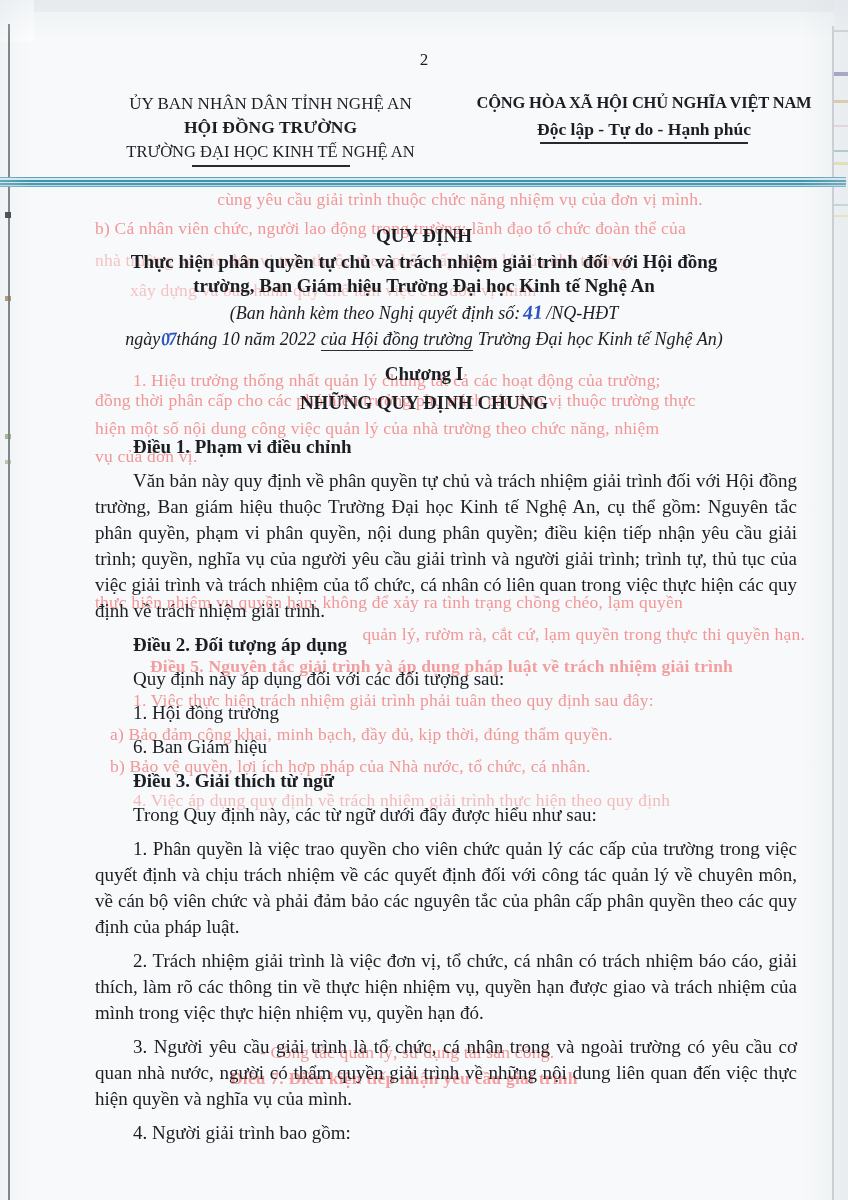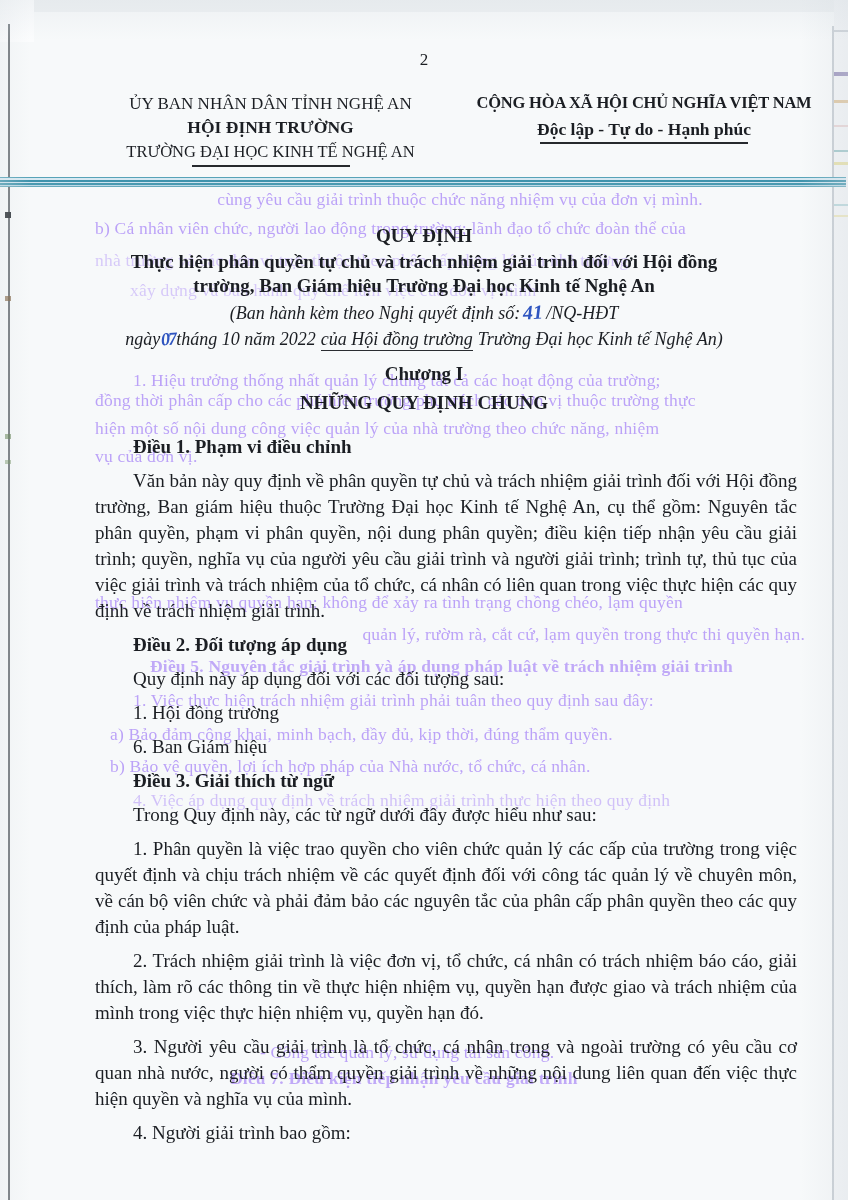--- a/index.html
+++ b/index.html
@@ -22,21 +22,21 @@
   .rt2{top:72px;height:4px;background:#7d74a8;opacity:.75;}
   .rt3{top:100px;height:3px;background:#d8b98a;opacity:.8;}
   .rt4{top:125px;height:2px;background:#e3c4c4;opacity:.7;}
   .rt5{top:150px;height:2px;background:#9fc6c9;}
   .rt6{top:162px;height:3px;background:#e6e0a8;}
   .rt7{top:204px;height:2px;background:#aad0d4;opacity:.8;}
   .rt8{top:215px;height:2px;background:#e8e2b0;opacity:.8;}
   
   .band{position:absolute;left:0;top:177px;width:846px;height:10px;background:linear-gradient(to bottom,#57a3b8 0 14%,#d8e9f2 14% 30%,#3f93ac 30% 46%,#cfe3ee 46% 60%,#4a9ab0 60% 76%,#bcd8e6 76% 90%,#68aabb 90% 100%);}
   
-  .ghost{position:absolute;color:#8b5cf6;opacity:.55;filter:blur(.5px);font-size:17.5px;white-space:nowrap;overflow:hidden;z-index:1;letter-spacing:.2px;}
+  .ghost{position:absolute;color:#ef4444;opacity:.55;filter:blur(.5px);font-size:17.5px;white-space:nowrap;overflow:hidden;z-index:1;letter-spacing:.2px;}
   .ghost.b{font-weight:bold;opacity:.5;}
   
   .content{position:absolute;inset:0;z-index:2;color:#1b1e23;}
   .pagenum{position:absolute;top:50px;left:0;width:848px;text-align:center;font-size:17px;}
   .hdr-left{position:absolute;top:92px;left:98px;width:345px;text-align:center;line-height:23px;}
   .hdr-left .l1{font-size:17px;}
   .hdr-left .l2{font-size:17.5px;font-weight:bold;margin-top:1px;}
   .hdr-left .l3{font-size:16.5px;margin-top:1px;}
   .hdr-right{position:absolute;top:92px;left:448px;width:392px;text-align:center;line-height:22px;}
   .hdr-right .l1{font-size:16.5px;font-weight:bold;letter-spacing:-.2px;}
@@ -102,21 +102,21 @@
   <div class="ghost" style="top:790px;left:133px;width:672px;opacity:.35;">4. Việc áp dụng quy định về trách nhiệm giải trình thực hiện theo quy định</div>
   <div class="ghost" style="top:1042px;left:260px;width:420px;">- Công tác quản lý, sử dụng tài sản công.</div>
   <div class="ghost b" style="top:1068px;left:230px;width:450px;">Điều 7. Điều kiện tiếp nhận yêu cầu giải trình</div>
 
   <div class="content">
 
     <div class="pagenum">2</div>
 
     <div class="hdr-left">
       <div class="l1">ỦY BAN NHÂN DÂN TỈNH NGHỆ AN</div>
-      <div class="l2">HỘI ĐỊNH TRƯỜNG</div>
+      <div class="l2">HỘI ĐỒNG TRƯỜNG</div>
       <div class="l3">TRƯỜNG ĐẠI HỌC KINH TẾ NGHỆ AN</div>
       <div class="uline ul-left"></div>
     </div>
 
     <div class="hdr-right">
       <div class="l1">CỘNG HÒA XÃ HỘI CHỦ NGHĨA VIỆT NAM</div>
       <div class="l2">Độc lập - Tự do - Hạnh phúc</div>
       <div class="uline ul-right"></div>
     </div>
 

